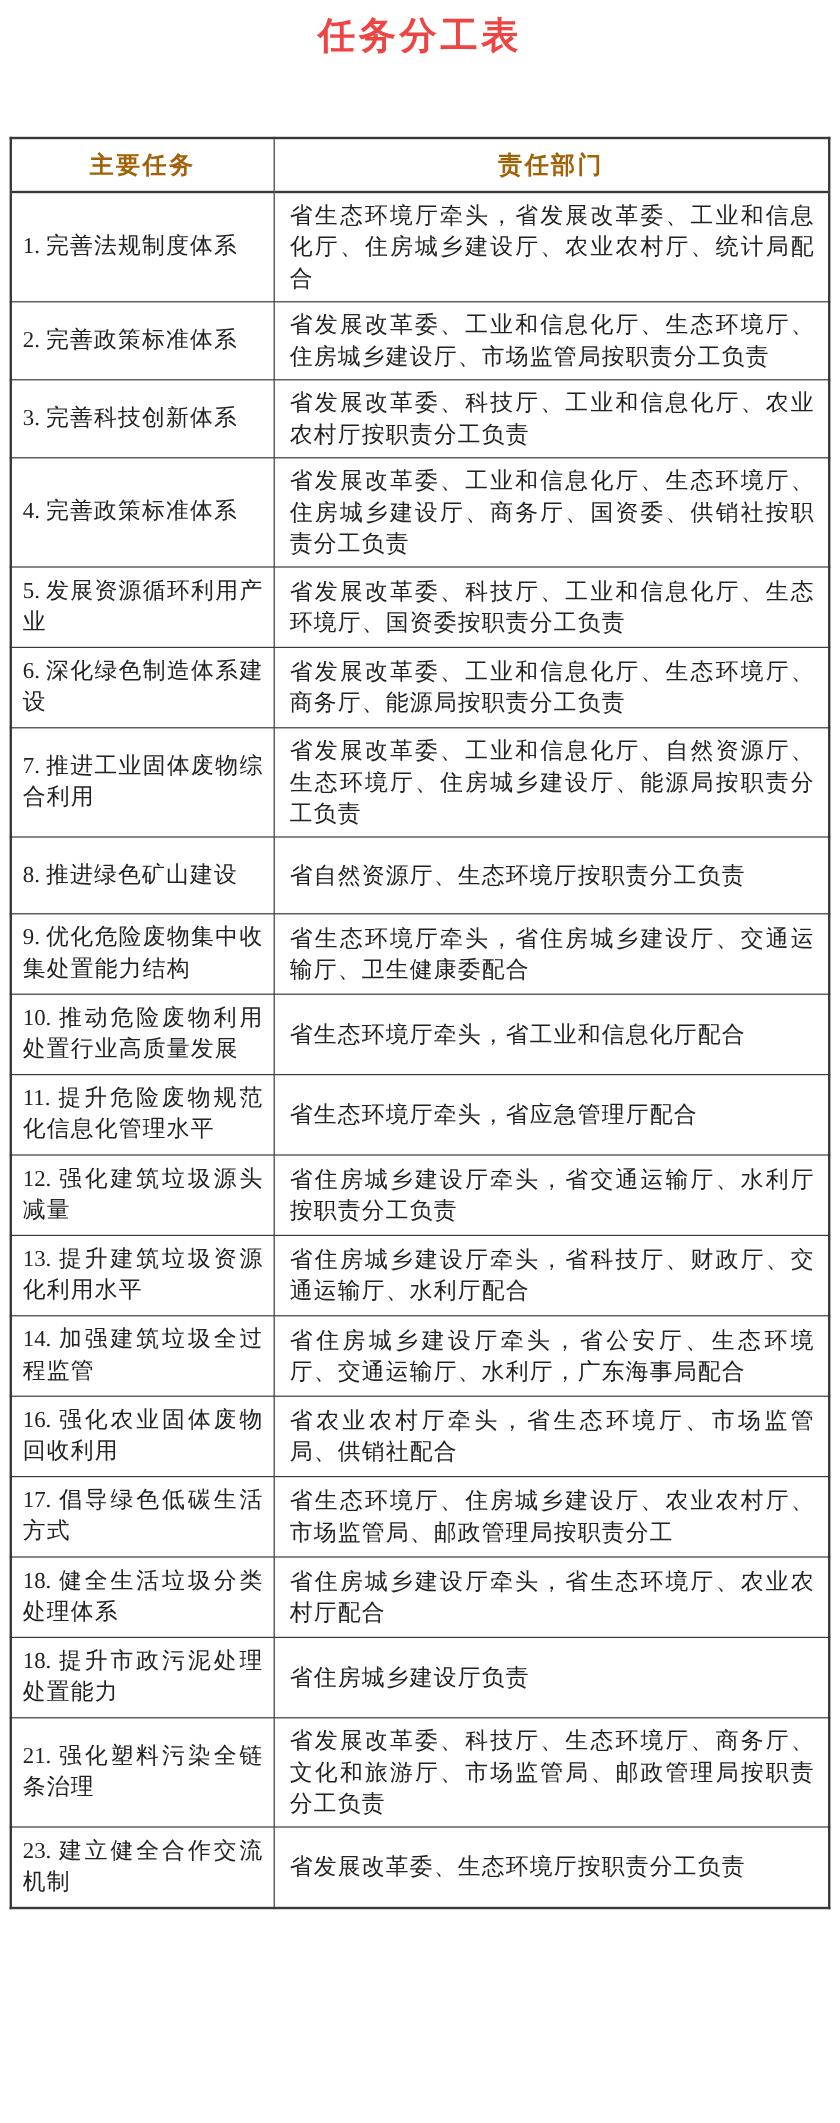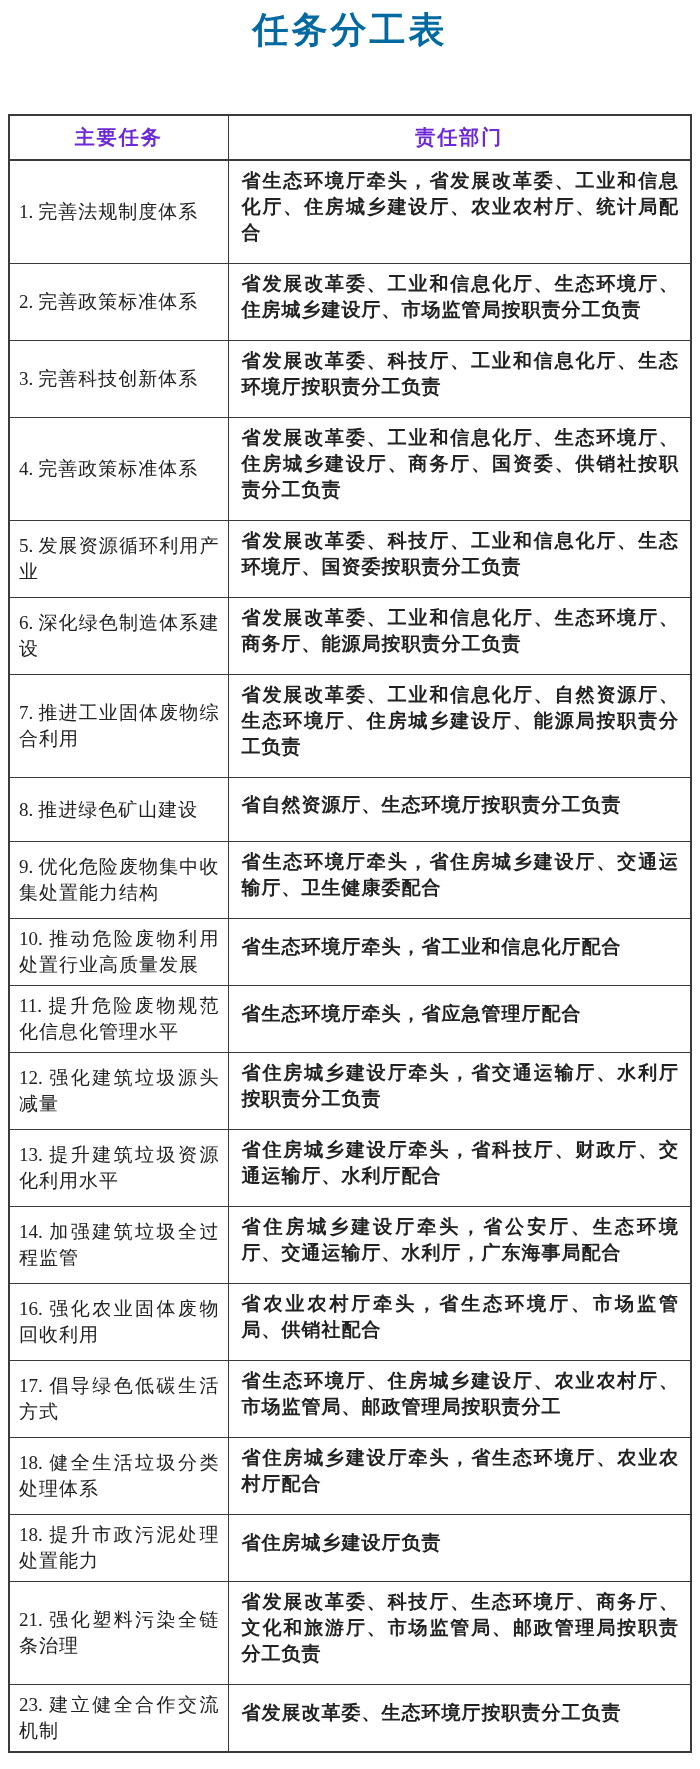--- a/index.html
+++ b/index.html
@@ -17,24 +17,24 @@
   .page {
     width: 700px;
     box-sizing: border-box;
   }
   .doc-title {
     margin: 0;
     padding-top: 8px;
     height: 48px;
     line-height: 44px;
     text-align: center;
-    font-size: 36px;
+    font-size: 31px;
     font-weight: bold;
     letter-spacing: 3px;
-    color: #0369a1;
+    color: #ef4444;
   }
   table.task-table {
     border-collapse: collapse;
     table-layout: fixed;
     width: 684px;
     margin: 58px 8px 0 8px;
     border: 2px solid #3a3a3a;
   }
   th, td {
     border: 1px solid #3a3a3a;
@@ -42,34 +42,34 @@
     vertical-align: middle;
   }
   th {
     height: 45px;
     font-size: 20px;
     font-weight: bold;
     text-align: center;
     letter-spacing: 2px;
     border-bottom-width: 2px;
     font-family: "Liberation Sans", "DejaVu Sans", sans-serif;
-    color: #6d28d9;
+    color: #a16207;
   }
   th.col-task { width: 219px; }
   td {
     height: 64px;
     font-size: 19px;
     line-height: 26px;
     letter-spacing: 1px;
     text-align: justify;
     text-justify: inter-ideograph;
     color: #222222;
   }
   td.task-cell { padding: 7px 8px 7px 9px; }
-  td.dept-cell { padding: 7px 11px 17px 13px; font-weight: bold; }
+  td.dept-cell { padding: 7px 11px 5px 13px; }
   .num { margin-right: 5px; letter-spacing: 0; }
 </style>
 </head>
 <body>
 
 <div class="page">
   <h1 class="doc-title">任务分工表</h1>
 
   <table class="task-table">
     <thead>
@@ -82,21 +82,21 @@
         <tr>
           <td class="task-cell"><span class="num">1.</span><span>完善法规制度体系</span></td>
           <td class="dept-cell"><span>省生态环境厅牵头，省发展改革委、工业和信息化厅、住房城乡建设厅、农业农村厅、统计局配合</span></td>
         </tr>
         <tr>
           <td class="task-cell"><span class="num">2.</span><span>完善政策标准体系</span></td>
           <td class="dept-cell"><span>省发展改革委、工业和信息化厅、生态环境厅、住房城乡建设厅、市场监管局按职责分工负责</span></td>
         </tr>
         <tr>
           <td class="task-cell"><span class="num">3.</span><span>完善科技创新体系</span></td>
-          <td class="dept-cell"><span>省发展改革委、科技厅、工业和信息化厅、生态环境厅按职责分工负责</span></td>
+          <td class="dept-cell"><span>省发展改革委、科技厅、工业和信息化厅、农业农村厅按职责分工负责</span></td>
         </tr>
         <tr>
           <td class="task-cell"><span class="num">4.</span><span>完善政策标准体系</span></td>
           <td class="dept-cell"><span>省发展改革委、工业和信息化厅、生态环境厅、住房城乡建设厅、商务厅、国资委、供销社按职责分工负责</span></td>
         </tr>
         <tr>
           <td class="task-cell"><span class="num">5.</span><span>发展资源循环利用产业</span></td>
           <td class="dept-cell"><span>省发展改革委、科技厅、工业和信息化厅、生态环境厅、国资委按职责分工负责</span></td>
         </tr>
         <tr>

